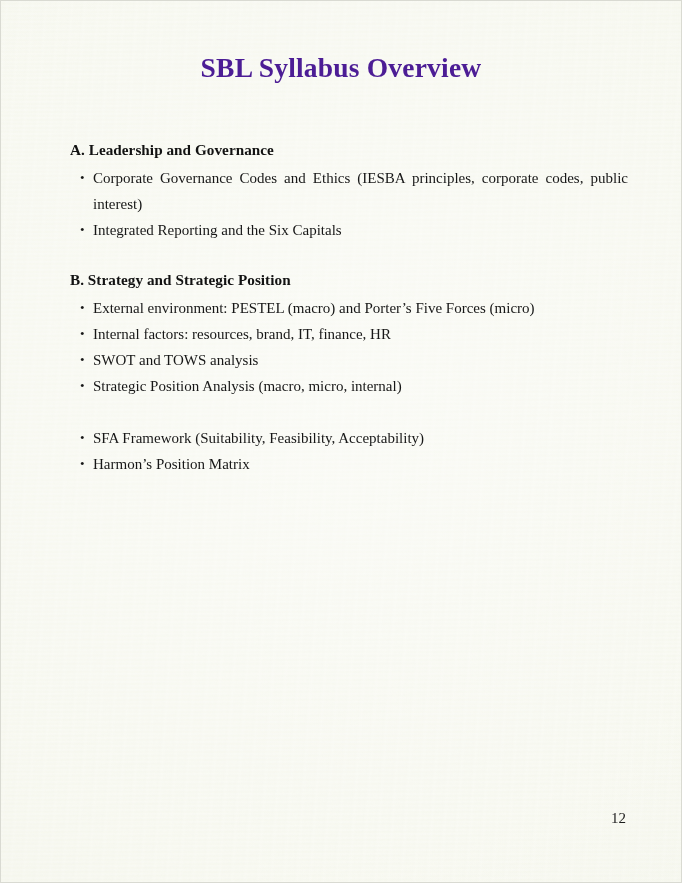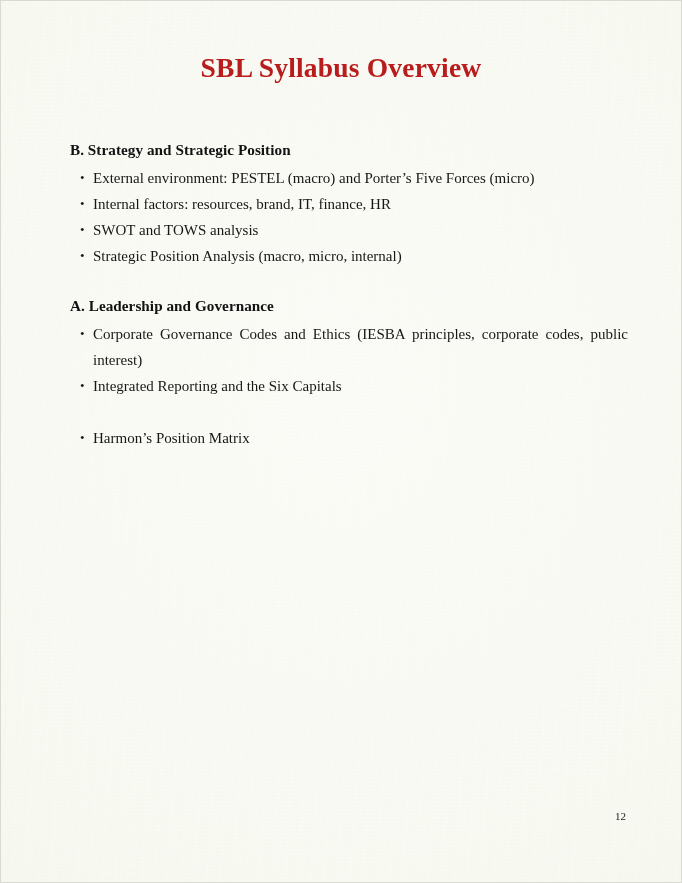--- a/index.html
+++ b/index.html
@@ -78,21 +78,21 @@
   .doc-title {
     position: absolute;
     left: 0;
     right: 0;
     top: 33px;
     text-align: center;
     font-size: 27.5px;
     font-weight: bold;
     letter-spacing: 0.2px;
     line-height: 1.15;
-    color: #b91c1c;
+    color: #4c1d95;
   }
 
   
   .body-block {
     position: absolute;
     left: 69px;
     top: 138px;
     width: 558px;
   }
 
@@ -140,76 +140,79 @@
   
   ul.bullets > li > span.txt {
     display: block;
   }
 
   
   .page-number {
     position: absolute;
     right: 55px;
     top: 810px;
-    font-size: 11px;
+    font-size: 15px;
     line-height: 1;
     color: #1c1c1c;
     text-align: right;
   }
 </style>
 </head>
 <body>
 
 <div class="page">
 
   <div class="paper-texture"></div>
   <div class="paper-vignette"></div>
 
   <div class="content">
 
     <h1 class="doc-title">SBL Syllabus Overview</h1>
 
     <div class="body-block">
 
       <div class="section">
+        <div class="section-heading">A. Leadership and Governance</div>
+        <ul class="bullets">
+          <li>
+            <span class="txt">Corporate Governance Codes and Ethics (IESBA principles, corporate codes, public interest)</span>
+          </li>
+          <li>
+            <span class="txt">Integrated Reporting and the Six Capitals</span>
+          </li>
+        </ul>
+      </div>
+
+      <div class="section">
         <div class="section-heading">B. Strategy and Strategic Position</div>
         <ul class="bullets">
           <li>
             <span class="txt">External environment: PESTEL (macro) and Porter’s Five Forces (micro)</span>
           </li>
           <li>
             <span class="txt">Internal factors: resources, brand, IT, finance, HR</span>
           </li>
           <li>
             <span class="txt">SWOT and TOWS analysis</span>
           </li>
           <li>
             <span class="txt">Strategic Position Analysis (macro, micro, internal)</span>
           </li>
         </ul>
       </div>
 
       <div class="section">
-        <div class="section-heading">A. Leadership and Governance</div>
         <ul class="bullets">
           <li>
-            <span class="txt">Corporate Governance Codes and Ethics (IESBA principles, corporate codes, public interest)</span>
-          </li>
-          <li>
-            <span class="txt">Integrated Reporting and the Six Capitals</span>
+            <span class="txt">SFA Framework (Suitability, Feasibility, Acceptability)</span>
+          </li>
+          <li>
+            <span class="txt">Harmon’s Position Matrix</span>
           </li>
         </ul>
       </div>
 
-      <div class="section">
-        <ul class="bullets">
-          <li>
-            <span class="txt">Harmon’s Position Matrix</span>
-          </li>
-        </ul>
-      </div>
-
     </div>
 
     <div class="page-number">12</div>
 
   </div>
 </div>
 
 </body></html>

